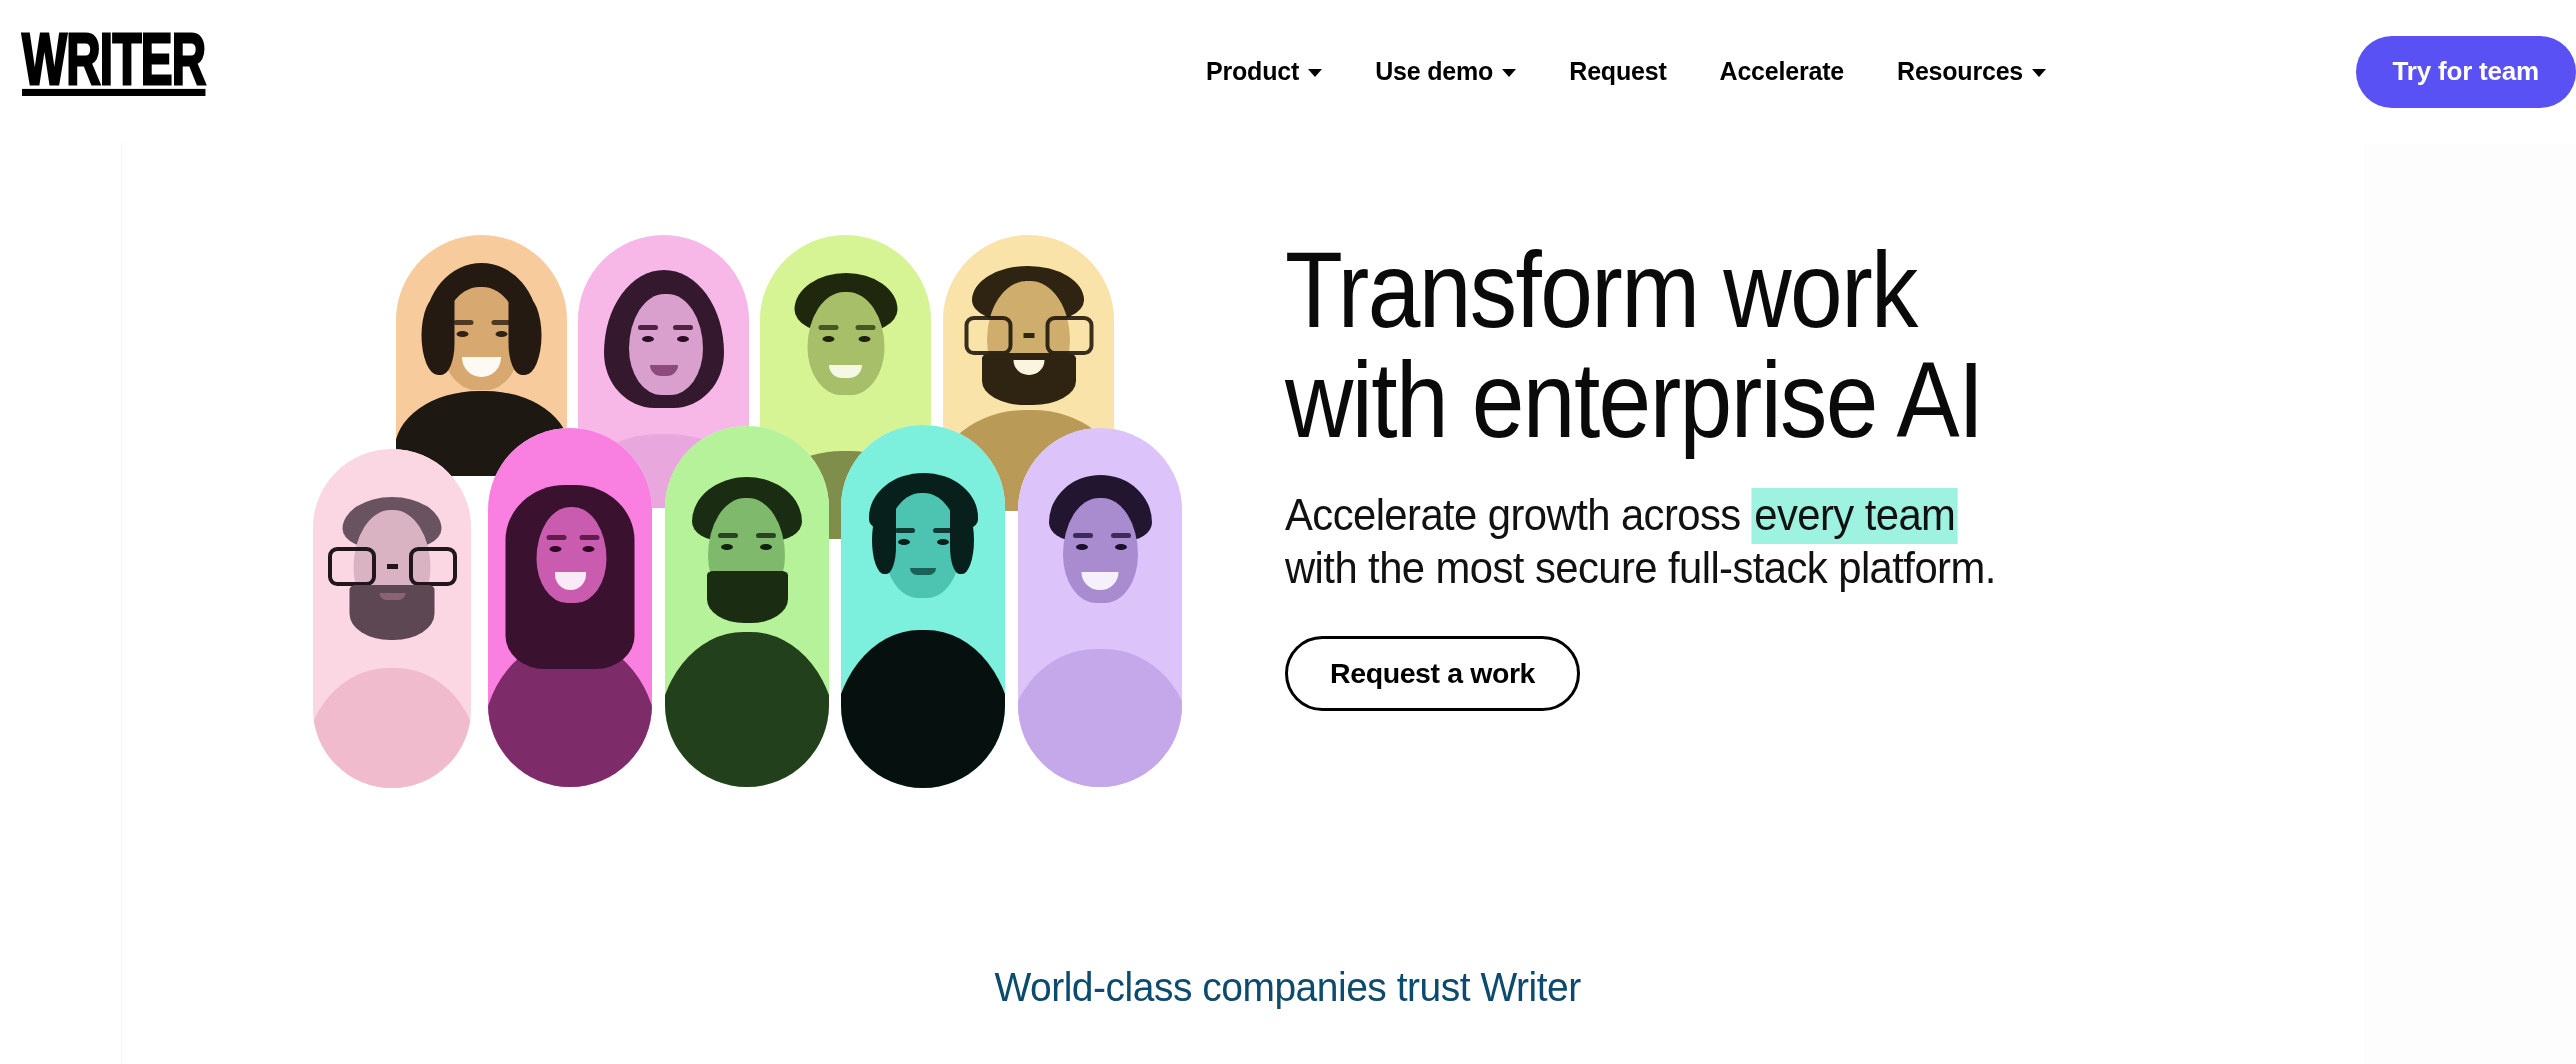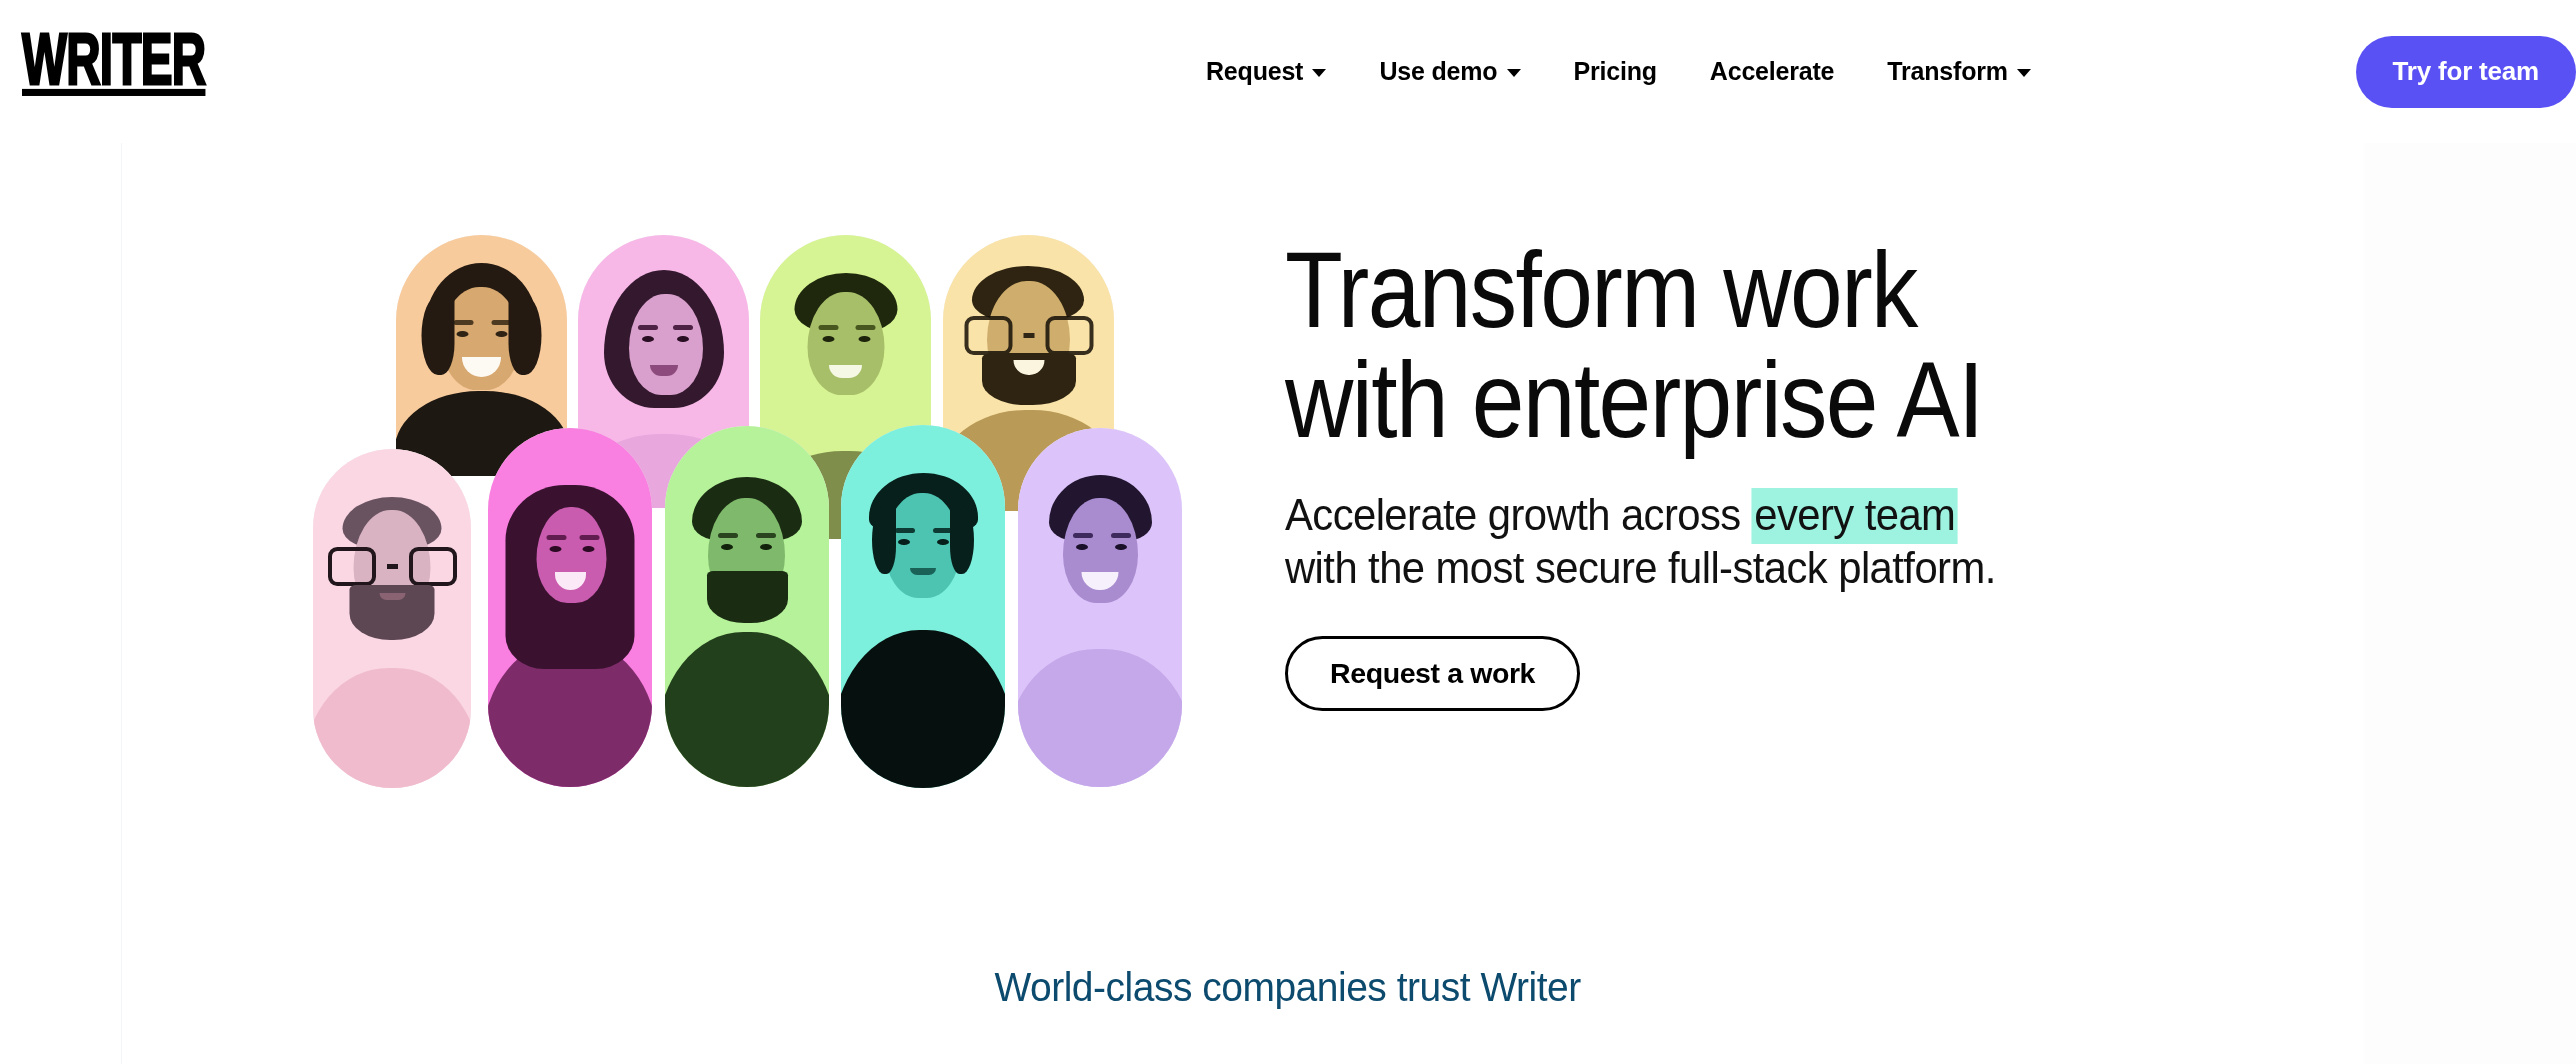--- a/index.html
+++ b/index.html
@@ -318,39 +318,39 @@
   <div class="guide right"></div>
   <div class="tint-pane"></div>
 
   <header class="navbar">
 
     <a class="logo" href="#">WRITER</a>
 
     <nav class="nav-links">
 
       <a class="nav-link" href="#">
-        <span>Request</span>
+        <span>Product</span>
         <span class="caret"></span>
       </a>
 
       <a class="nav-link" href="#">
         <span>Use demo</span>
         <span class="caret"></span>
       </a>
 
       <a class="nav-link" href="#">
-        <span>Pricing</span>
+        <span>Request</span>
       </a>
 
       <a class="nav-link" href="#">
         <span>Accelerate</span>
       </a>
 
       <a class="nav-link" href="#">
-        <span>Transform</span>
+        <span>Resources</span>
         <span class="caret"></span>
       </a>
 
     </nav>
 
     <div class="nav-actions">
       <a class="btn-try" href="#">Try for team</a>
     </div>
 
   </header>

